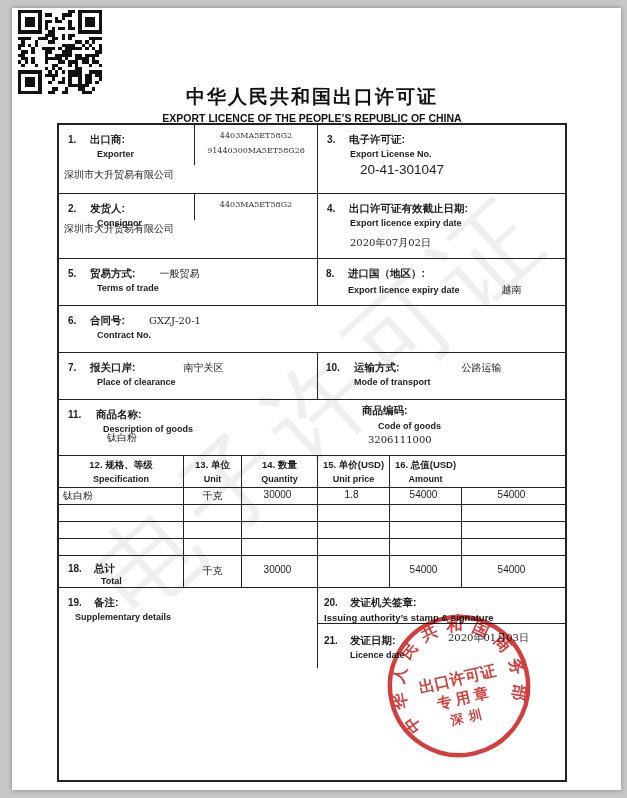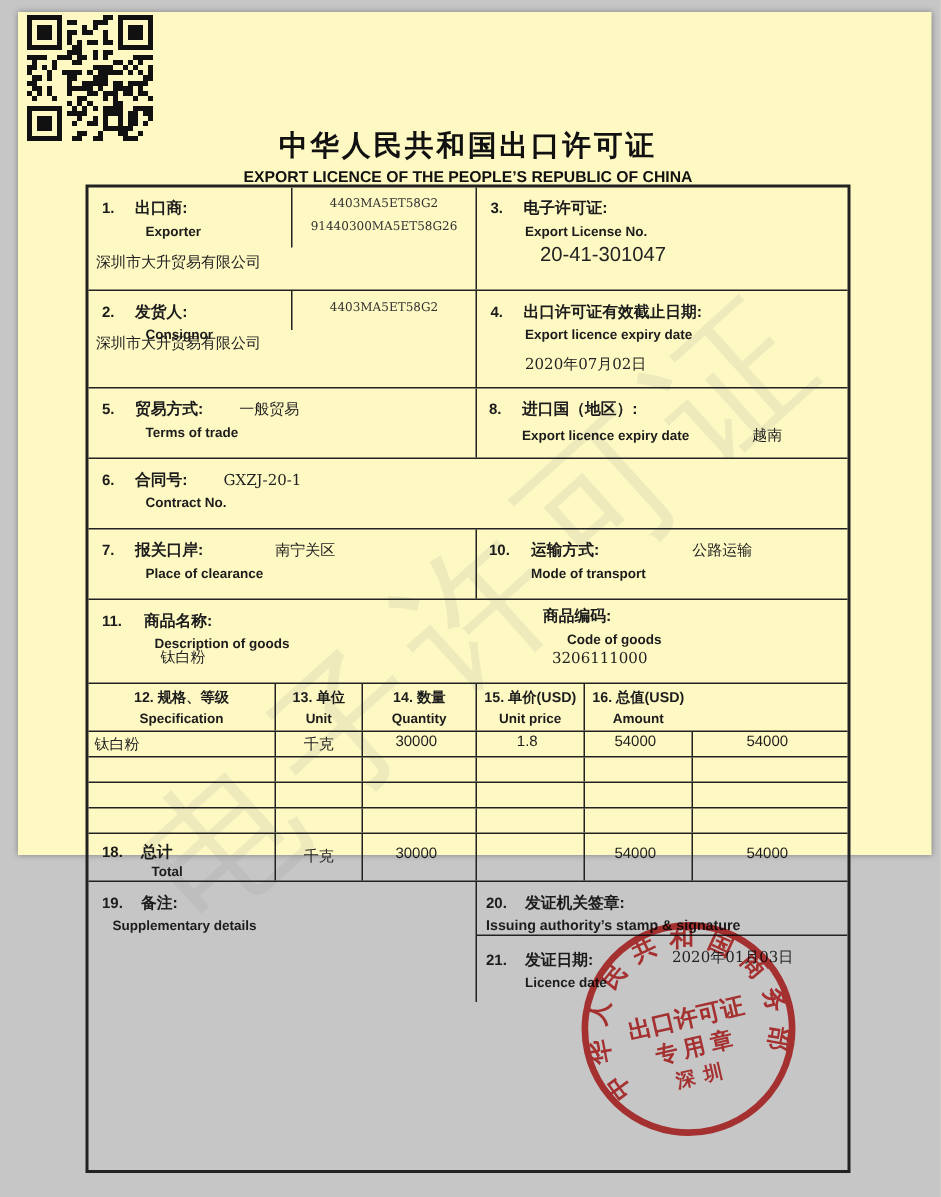--- a/index.html
+++ b/index.html
@@ -4,22 +4,22 @@
 <style>
   * { margin:0; padding:0; box-sizing:border-box; }
   html,body { background:#c6c6c6; }
   .container {
     position:relative; width:627px; height:798px; overflow:hidden;
     background:#c6c6c6;
     font-family:"Liberation Sans","DejaVu Sans",sans-serif;
     color:#1c1c1c;
   }
   .sheet {
-    position:absolute; left:12px; top:8px; width:609px; height:562px;
-    background:#fef9c3; box-shadow:0 0 4px rgba(0,0,0,.35);
+    position:absolute; left:12px; top:8px; width:609px; height:782px;
+    background:#ffffff; box-shadow:0 0 4px rgba(0,0,0,.35);
   }
   .qr { position:absolute; left:6px; top:2px; width:84px; height:84px; }
   .doc-title {
     position:absolute; left:45px; top:76px; width:510px; text-align:center;
     font-size:19px; font-weight:bold; letter-spacing:2px; color:#111;
   }
   .doc-subtitle {
     position:absolute; left:45px; top:104px; width:510px; text-align:center;
     font-size:10.5px; font-weight:bold; color:#111;
   }

